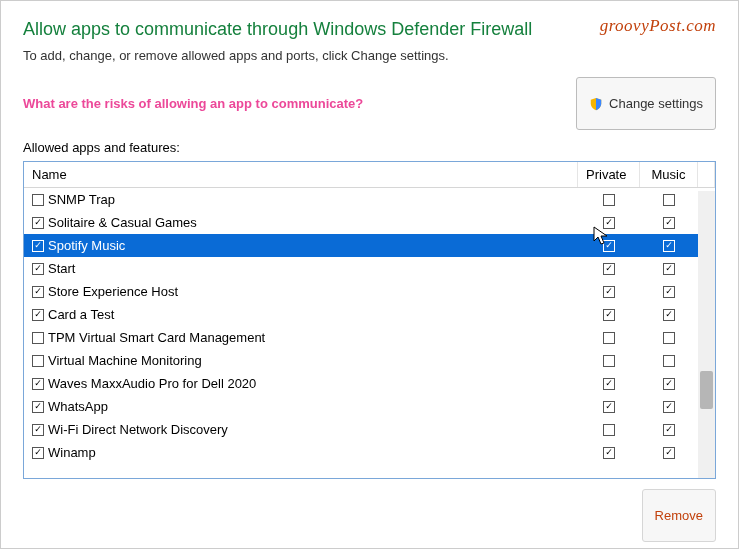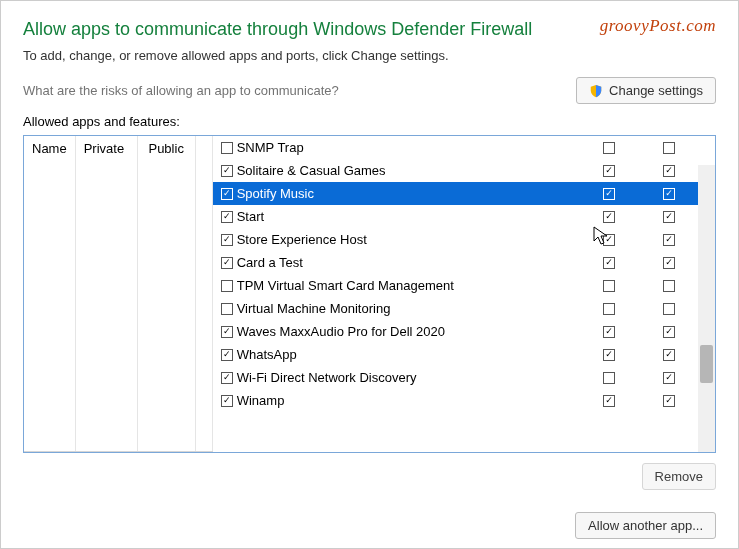--- a/index.html
+++ b/index.html
@@ -1,26 +1,26 @@
 <!DOCTYPE html>
 <html><head>
 <meta charset="utf-8">
 <style>
 * { box-sizing: border-box; margin: 0; padding: 0; }
 body { font-family: "Segoe UI", Tahoma, sans-serif; font-size: 13px; color: #000; background: #fff; width: 739px; height: 549px; overflow: hidden; position: relative; border: 1px solid #ccc; }
 .window { padding: 18px 22px 12px 22px; }
 .heading { color: #15803d; font-size: 18px; font-weight: 400; margin-bottom: 8px; }
 .subtext { color: #333; font-size: 13px; margin-bottom: 14px; }
 .topbar { display: flex; align-items: center; justify-content: space-between; margin-bottom: 10px; }
-.link { color: #737373; font-size: 13px; cursor: pointer; }
-.btn { border: 1px solid #bcbcbc; background: #f7f7f7; color: #333; padding: 5px 12px; border-radius: 3px; font-size: 13px; display: inline-flex; align-items: center; gap: 6px; cursor: pointer; font-family: inherit; }
-.btn.disabled { color: #404040; border-color: #d6d6d6; cursor: default; }
+.link { color: #ec4899; font-size: 13px; cursor: pointer; font-weight: bold; }
+.btn { border: 1px solid #bcbcbc; background: #f7f7f7; color: #333; padding: 18px 12px; border-radius: 3px; font-size: 13px; display: inline-flex; align-items: center; gap: 6px; cursor: pointer; font-family: inherit; }
+.btn.disabled { color: #c2410c; border-color: #d6d6d6; cursor: default; }
 .shield { width: 14px; height: 14px; display: inline-block; }
 .section-label { font-size: 13px; margin-bottom: 6px; }
-.listbox { border: 1px solid #7aa7d9; height: 318px; position: relative; display: flex; flex-direction: row; }
+.listbox { border: 1px solid #7aa7d9; height: 318px; position: relative; display: flex; flex-direction: column; }
 .listhead { display: flex; border-bottom: 1px solid #d6d6d6; background: #fff; font-size: 13px; }
 .listhead .col { padding: 5px 8px; border-right: 1px solid #e5e5e5; }
 .col-name { flex: 1 1 auto; }
 .col-priv { width: 62px; text-align: left; }
 .col-pub { width: 58px; text-align: center; }
 .col-scroll { width: 17px; }
 .rows { flex: 1 1 auto; overflow: hidden; position: relative; }
 .row { display: flex; height: 23px; font-size: 13px; }
 .row .cell { padding: 0 8px; display: flex; align-items: center; }
 .row .cell-name { flex: 1 1 auto; gap: 4px; }
@@ -57,21 +57,21 @@
       <span>Change settings</span>
     </button>
   </div>
 
   <div class="section-label">Allowed apps and features:</div>
 
   <div class="listbox">
     <div class="listhead">
       <div class="col col-name">Name</div>
       <div class="col col-priv">Private</div>
-      <div class="col col-pub">Public</div>
+      <div class="col col-pub">Music</div>
       <div class="col col-scroll"></div>
     </div>
     <div class="rows" id="rows">
         <div class="row">
           <div class="cell cell-name">
             <span class="ck"></span>
             <span>SNMP Trap</span>
           </div>
           <div class="cell cell-priv">
             <span class="ck"></span>

